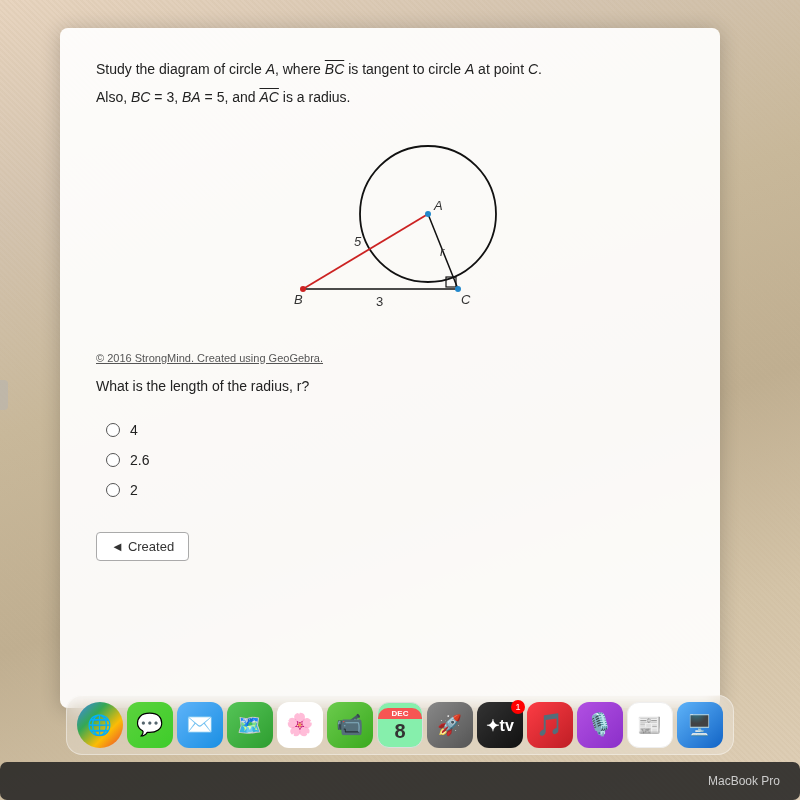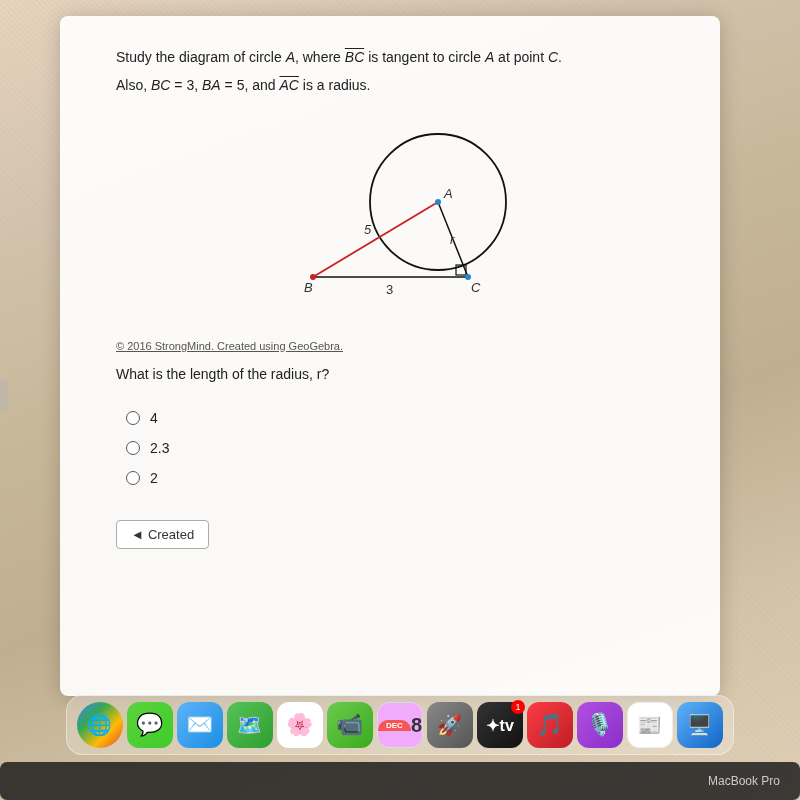--- a/index.html
+++ b/index.html
@@ -32,27 +32,27 @@
         transparent,
         transparent 2px,
         rgba(200,180,150,0.15) 2px,
         rgba(200,180,150,0.15) 4px
       );
     }
 
     
     .card {
       position: absolute;
-      top: 16px;
+      top: 28px;
       left: 60px;
       width: 660px;
       min-height: 680px;
       background: rgba(255,255,255,0.92);
       border-radius: 8px;
-      padding: 30px 40px 20px 56px;
+      padding: 30px 40px 20px 36px;
       box-shadow: 0 2px 20px rgba(0,0,0,0.2);
     }
 
     .question-text {
       font-size: 14px;
       color: #222;
       line-height: 1.6;
       margin-bottom: 6px;
     }
 
@@ -252,21 +252,21 @@
 
   <p class="radius-question">What is the length of the radius, r?</p>
 
   <ul class="options-list">
     <li>
       <div class="radio-circle"></div>
       <span>4</span>
     </li>
     <li>
       <div class="radio-circle"></div>
-      <span>2.3</span>
+      <span>2.6</span>
     </li>
     <li>
       <div class="radio-circle"></div>
       <span>2</span>
     </li>
   </ul>
 
   <button class="previous-btn">
     <span class="arrow">◄</span>
     <span>Created</span>
@@ -287,21 +287,21 @@
   <div class="dock-item" style="background:linear-gradient(135deg,#55C457,#2E9E30); border-radius:12px;">
     <span style="font-size:20px;">🗺️</span>
   </div>
   <div class="dock-item" style="background:white; border-radius:12px;">
     <span style="font-size:22px;">🌸</span>
   </div>
   <div class="dock-item" style="background:linear-gradient(135deg,#6BCB4D,#3aaa1e); border-radius:12px;">
     <span style="font-size:22px;">📹</span>
   </div>
 
-  <div class="dock-item" style="background:#f0abfc; border-radius:12px; flex-direction:row; font-size:10px; border:1px solid #ddd;">
+  <div class="dock-item" style="background:#86efac; border-radius:12px; flex-direction:column; font-size:10px; border:1px solid #ddd;">
     <div style="background:#F65553; width:100%; text-align:center; border-radius:10px 10px 0 0; color:white; font-size:8px; padding:1px 0; font-weight:600;">DEC</div>
     <div style="font-size:20px; font-weight:bold; color:#333; line-height:1.2;">8</div>
   </div>
   <div class="dock-item" style="background:linear-gradient(135deg,#888,#555); border-radius:12px;">
     <span style="font-size:20px;">🚀</span>
   </div>
   <div class="dock-item" style="background:linear-gradient(135deg,#333,#111); border-radius:12px; position:relative;">
     <span style="font-size:16px; color:white; font-weight:bold;">✦tv</span>
     <div class="dock-badge">1</div>
   </div>

